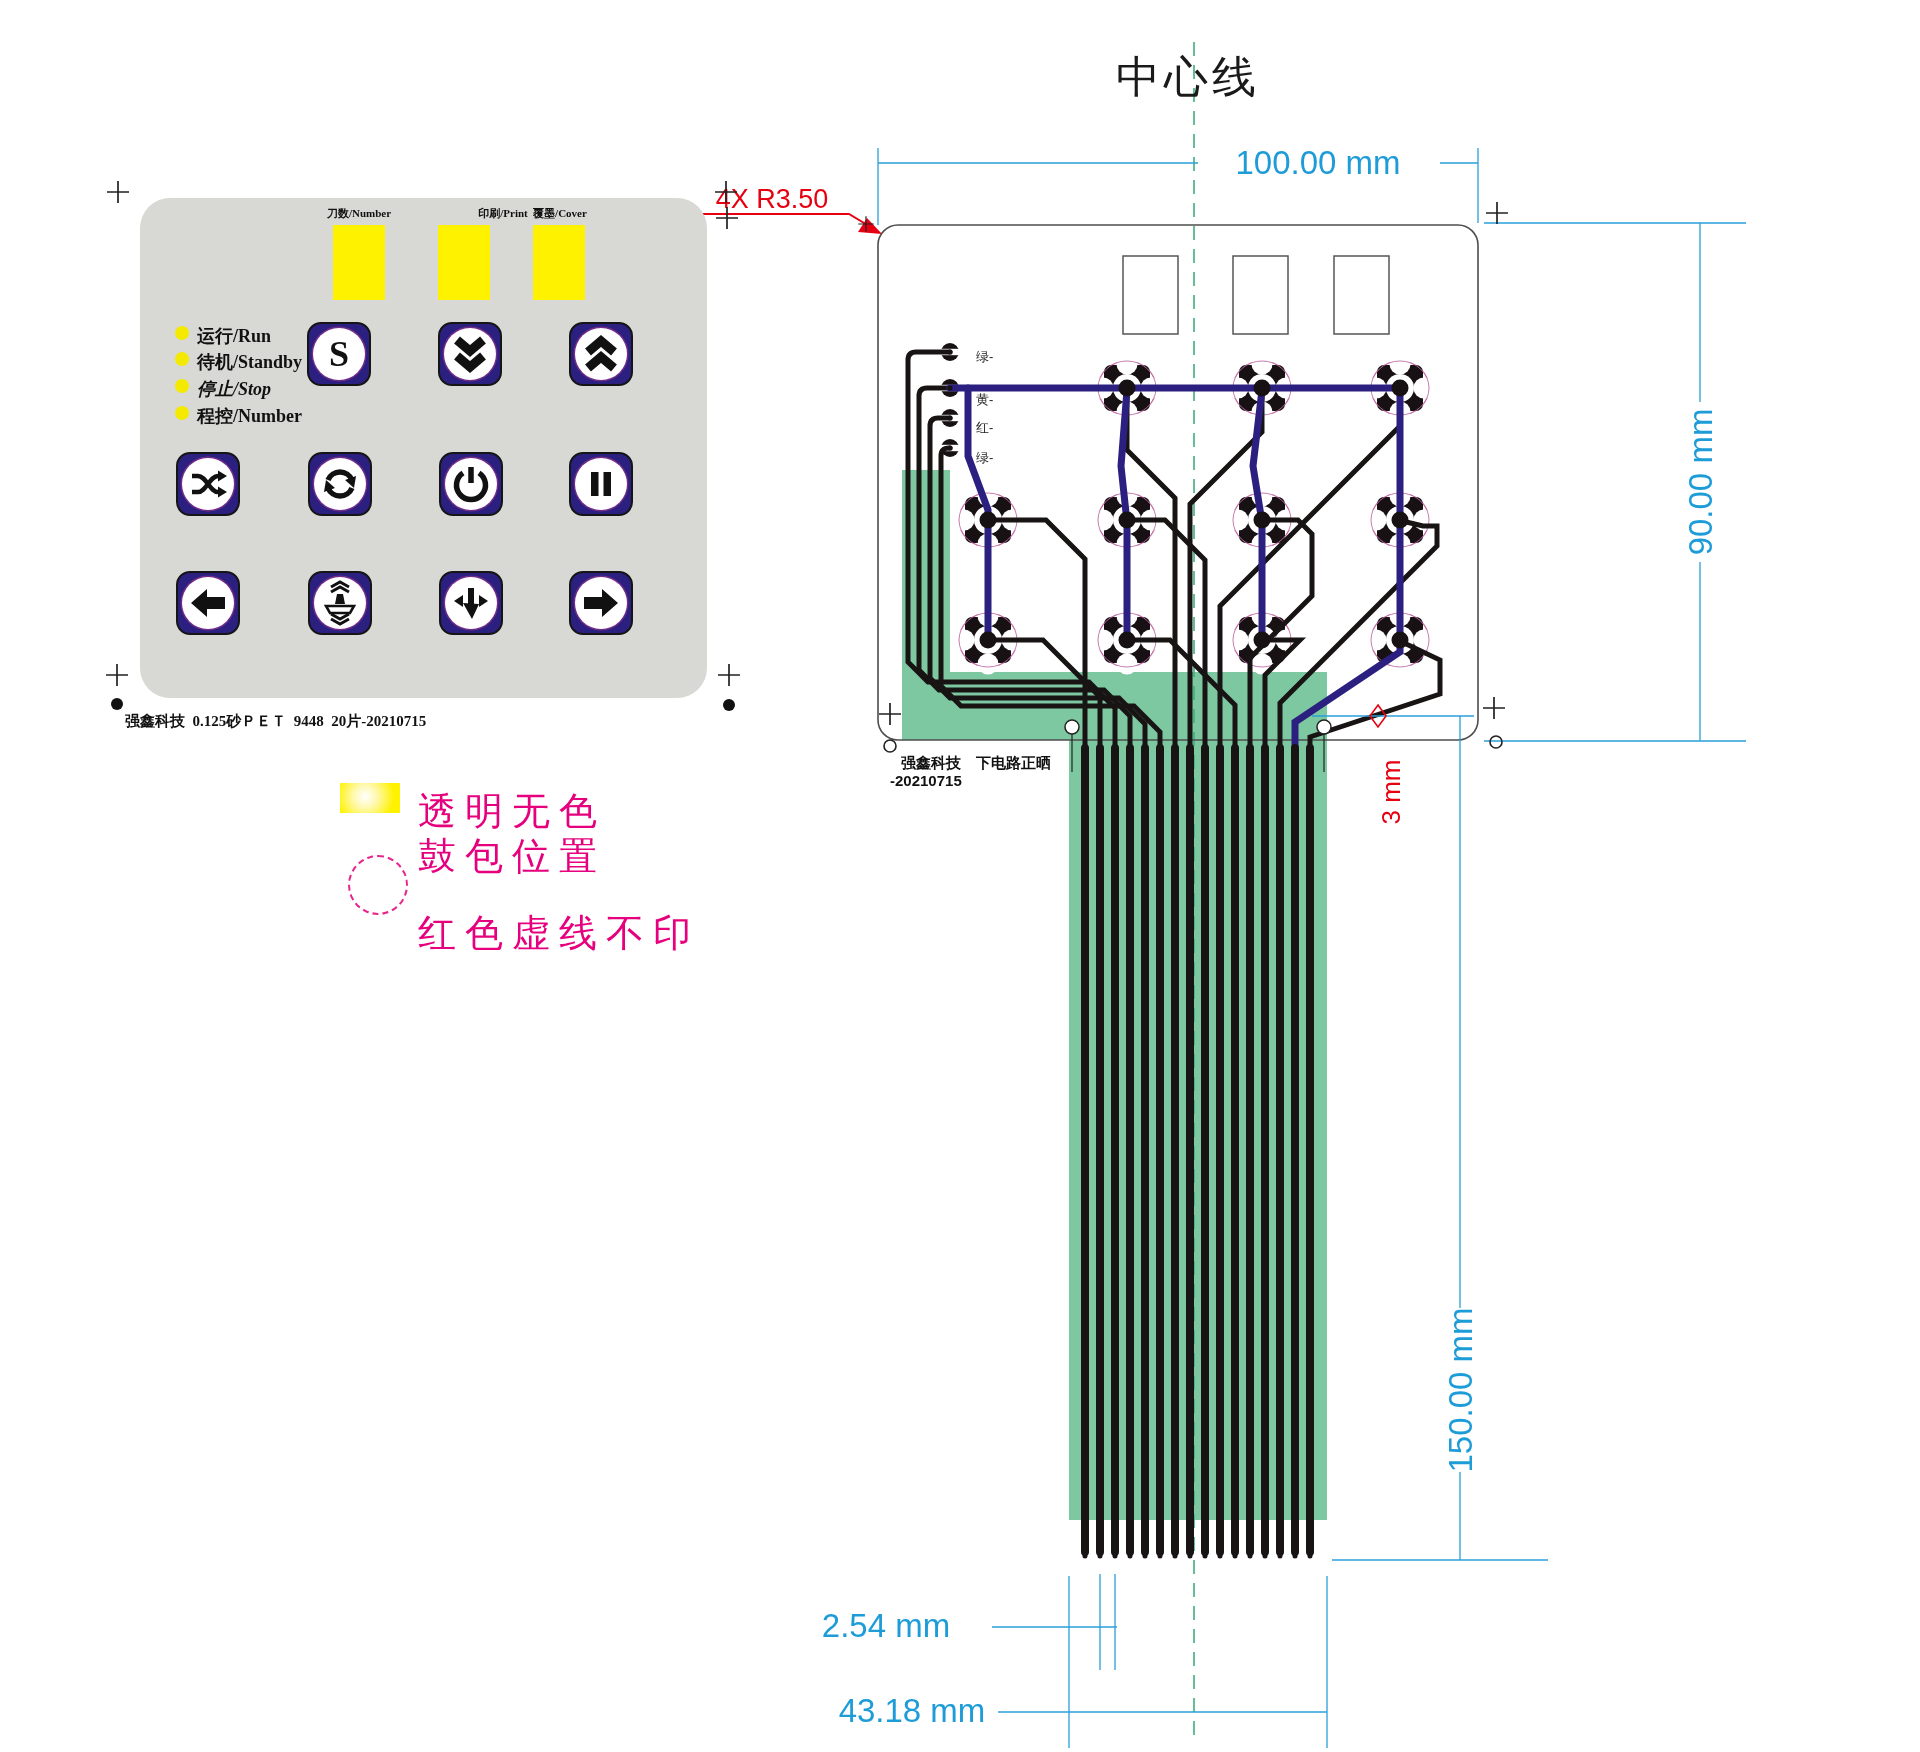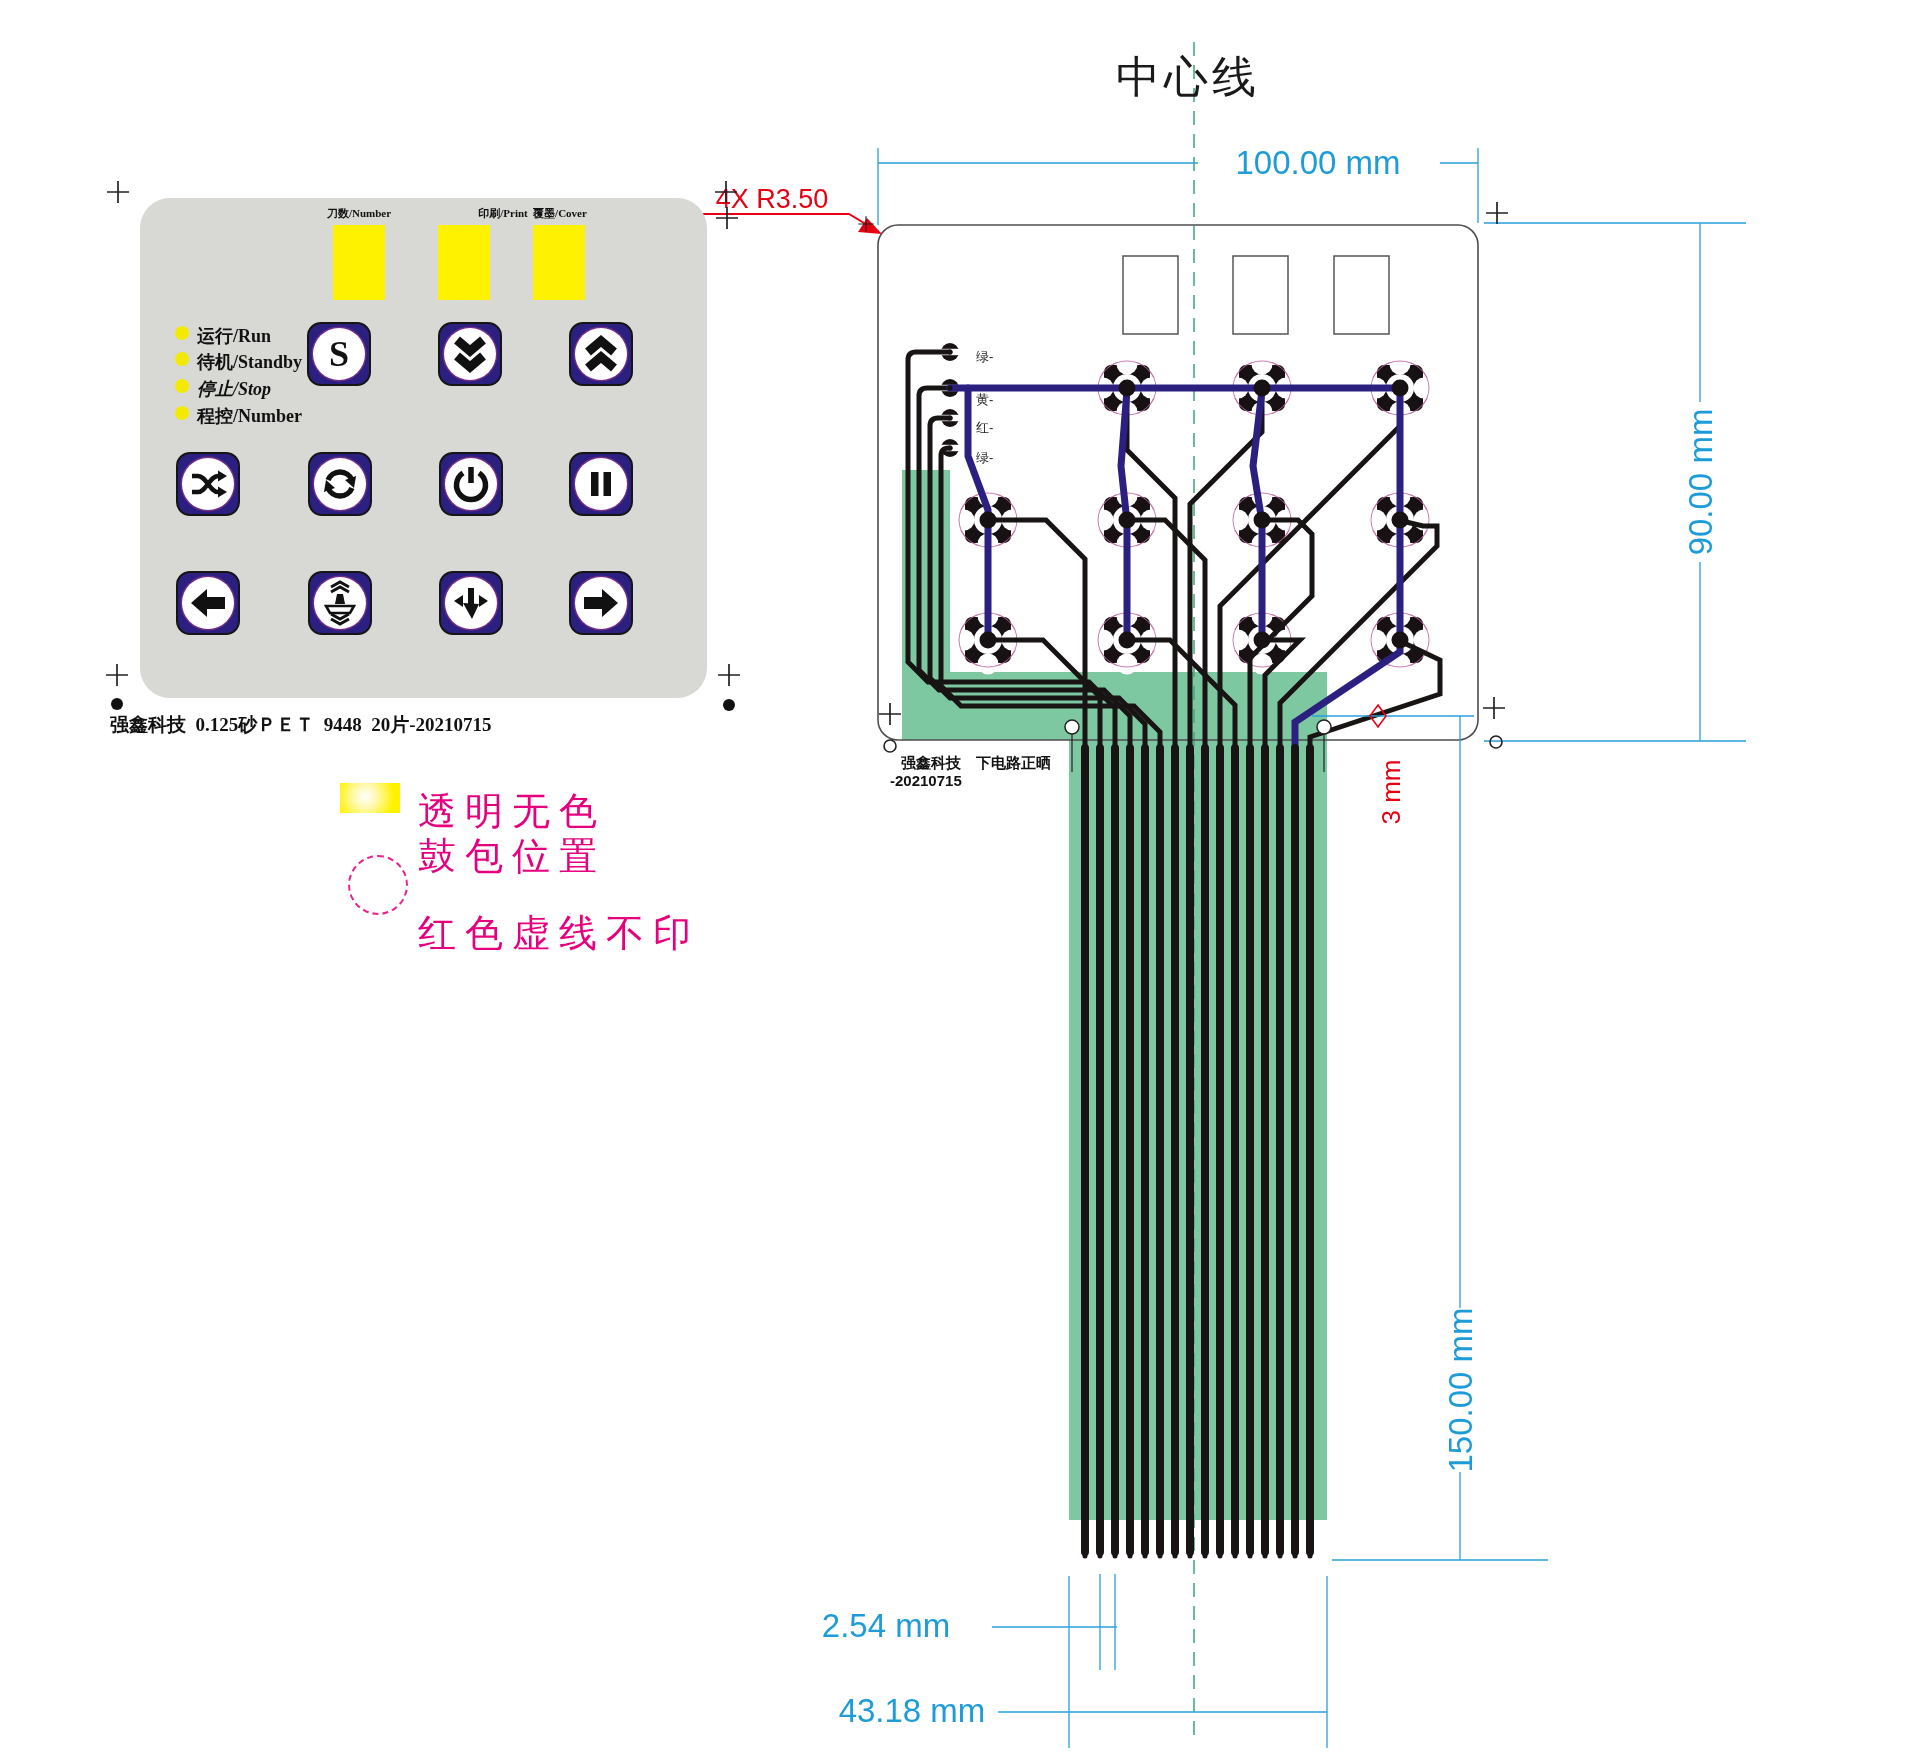--- a/index.html
+++ b/index.html
@@ -13,22 +13,22 @@
   .win{position:absolute;width:52px;height:75px;background:#fff200;}
   .led{position:absolute;width:14px;height:14px;border-radius:50%;background:#f4ea00;}
   .led-label{position:absolute;font-family:"Liberation Serif","DejaVu Serif",serif;font-weight:700;
              font-size:18px;color:#111;white-space:nowrap;}
   .btn{position:absolute;width:64px;height:64px;background:#2b2080;border:2px solid #151515;
        border-radius:14px;box-sizing:border-box;display:flex;align-items:center;justify-content:center;}
   .btn .disc{width:52px;height:52px;border-radius:50%;background:#ffffff;display:flex;align-items:center;
        justify-content:center;box-shadow:0 0 0 1.5px rgba(219,60,150,.40);}
   .btn svg{display:block;}
   .s-glyph{font-family:"Liberation Serif","DejaVu Serif",serif;font-weight:700;font-size:36px;color:#111;line-height:1;}
-  #panel-footer{left:110px;top:712px;font-family:"Liberation Serif","DejaVu Serif",serif;font-weight:700;
-                font-size:19px;color:#111;white-space:pre;}
+  #panel-footer{left:125px;top:712px;font-family:"Liberation Serif","DejaVu Serif",serif;font-weight:700;
+                font-size:15px;color:#111;white-space:pre;}
   
   #legend-swatch{left:340px;top:783px;width:60px;height:30px;
      background:radial-gradient(circle at 42% 45%, #ffffff 0%, #fff9b0 30%, #fff200 75%);}
   .legend-text{position:absolute;left:418px;color:#e6007e;font-weight:400;font-size:38px;
                letter-spacing:9px;white-space:nowrap;}
   #legend-circle{left:348px;top:855px;width:56px;height:56px;border:2.5px dashed #e6258d;border-radius:50%;}
   
   #diagram{left:0;top:0;}
   text{font-family:"Liberation Sans","DejaVu Sans",sans-serif;}
   .dim{fill:#1e9cd8;font-size:33px;}

